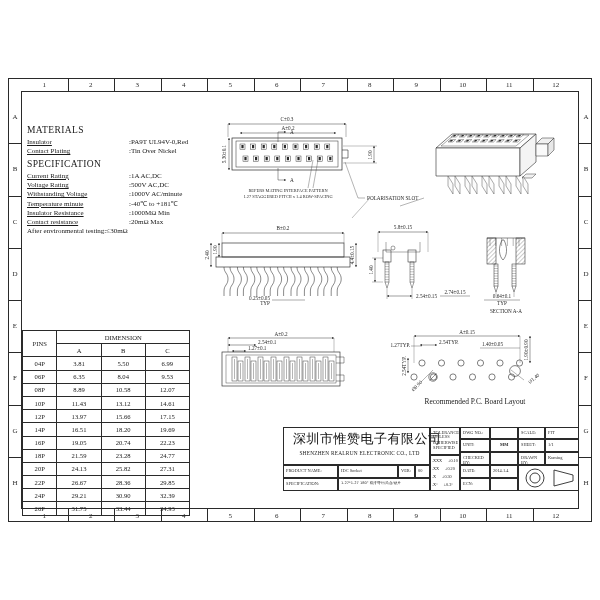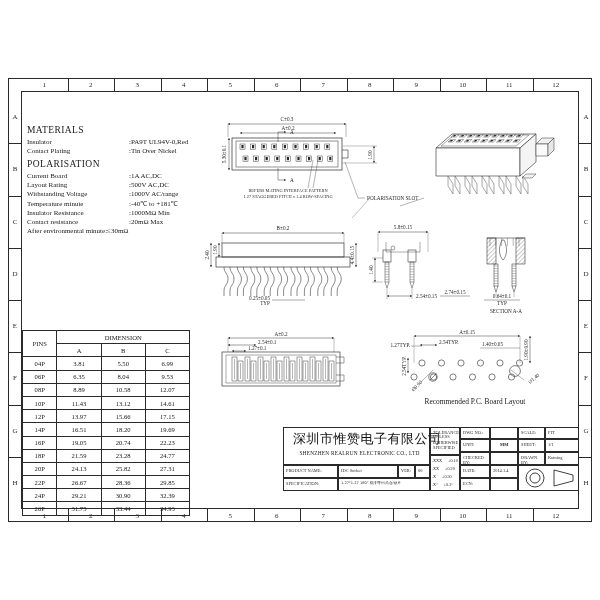--- a/index.html
+++ b/index.html
@@ -16,21 +16,21 @@
 
   
   .ruler-cell{position:absolute;font-size:7px;text-align:center;color:#2a2a2a;
               display:flex;align-items:center;justify-content:center;}
   .tick{position:absolute;background:#2a2a2a;}
 
   
   .blk{position:absolute;}
   .hdr{font-size:9.5px;letter-spacing:.4px;}
   .ln{font-size:7px;line-height:9.2px;white-space:pre;}
-  .ln .lbl{display:inline-block;width:102px;}
+  .ln .lbl{display:inline-block;width:102px;text-decoration:underline;}
 
   
   .dimtable{position:absolute;left:22px;top:330px;width:168px;
             border-collapse:collapse;font-size:6.6px;}
   .dimtable td,.dimtable th{border:1px solid #2a2a2a;text-align:center;
             padding:0;height:12.2px;font-weight:normal;}
   .dimtable td.pinc{width:34px;}
   .dimtable td.vc{width:44px;}
 
   
@@ -146,29 +146,29 @@
     </div>
 
   <div class="blk" style="left:27px;top:113px;margin-top:12px;">
     <div class="hdr">MATERIALS</div>
     <div style="height:3px"></div>
     <div class="ln"><span class="lbl">Insulator</span><span>:PA9T UL94V-0,Red</span></div>
     <div class="ln"><span class="lbl">Contact Plating</span><span>:Tin Over Nickel</span></div>
   </div>
 
   <div class="blk" style="left:27px;top:159px;">
-    <div class="hdr">POLARISATION</div>
+    <div class="hdr">SPECIFICATION</div>
     <div style="height:3px"></div>
-    <div class="ln"><span class="lbl">Current Board</span><span>:1A AC,DC</span></div>
-    <div class="ln"><span class="lbl">Layout Rating</span><span>:500V AC,DC</span></div>
-    <div class="ln"><span class="lbl">Withstanding Voltage</span><span>:1000V AC/range</span></div>
+    <div class="ln"><span class="lbl">Current Rating</span><span>:1A AC,DC</span></div>
+    <div class="ln"><span class="lbl">Voltage Rating</span><span>:500V AC,DC</span></div>
+    <div class="ln"><span class="lbl">Withstanding Voltage</span><span>:1000V AC/minute</span></div>
     <div class="ln"><span class="lbl">Temperature minute</span><span>:-40℃ to +181℃</span></div>
     <div class="ln"><span class="lbl">Insulator Resistance</span><span>:1000MΩ Min</span></div>
     <div class="ln"><span class="lbl">Contact resistance</span><span>:20mΩ Max</span></div>
-    <div class="ln"><span>After environmental minute:≤30mΩ</span></div>
+    <div class="ln"><span>After environmental testing:≤30mΩ</span></div>
   </div>
 
   <table class="dimtable">
     <tbody id="dimtable-body">
         <tr>
           <td class="pinc" rowspan="2">PINS</td>
           <td colspan="3">DIMENSION</td>
         </tr>
         <tr>
           <td class="vc">A</td>

